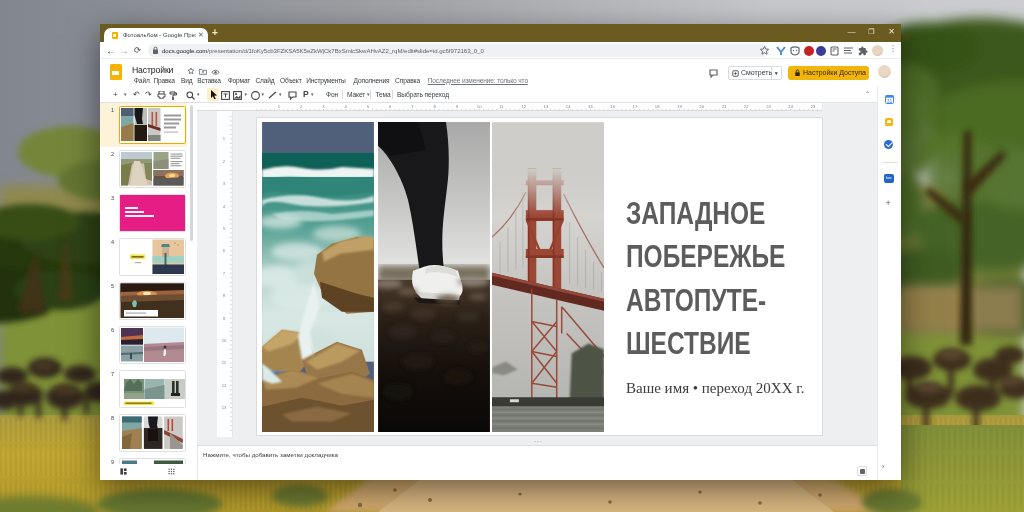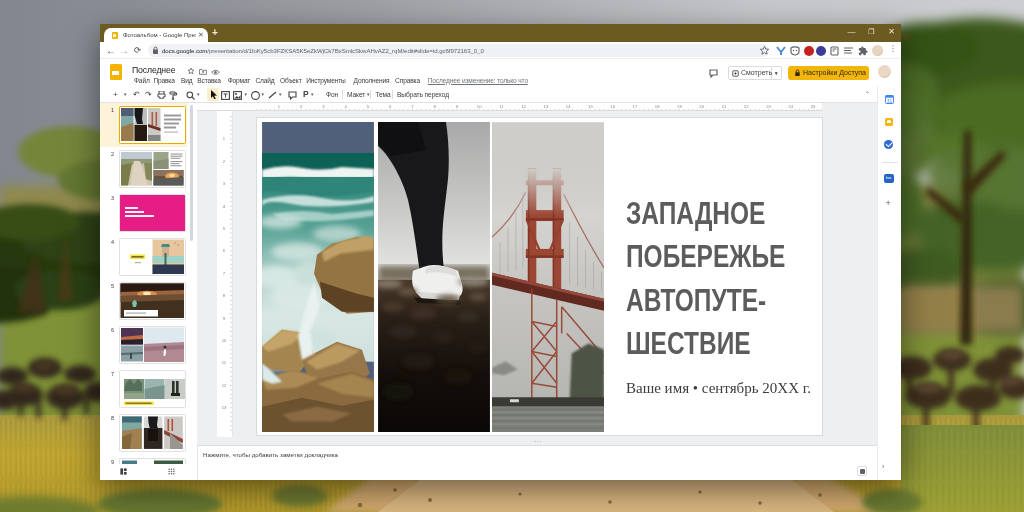--- a/index.html
+++ b/index.html
@@ -218,21 +218,21 @@
         <path d="M0 1h9M0 3.5h7M0 6h8" stroke="#5f6368" stroke-width="1.2"></path>
       </svg>
 <svg class="abs" style="left:758px;top:3.5px;" width="10" height="10" viewBox="0 0 24 24">
         <path d="M20.5 11H19V7a2 2 0 00-2-2h-4V3.5a2.5 2.5 0 00-5 0V5H4a2 2 0 00-2 2v3.8h1.5a2.7 2.7 0 010 5.4H2V20a2 2 0 002 2h3.8v-1.5a2.7 2.7 0 015.4 0V22H17a2 2 0 002-2v-4h1.5a2.5 2.5 0 000-5z" fill="#5f6368"></path>
       </svg>
 <div class="ext" style="left:771.5px;top:3px;width:11px;height:11px;background:radial-gradient(circle at 40% 35%,#e8d5c0 55%,#c9a98c);border-radius:50%;"></div>
 <div class="abs" style="left:789px;top:5px;color:#5f6368;font-size:8px;letter-spacing:0;line-height:4px;width:4px;text-align:center;">⋮</div>
 </div>
 <div id="apphead">
 <div id="slogo"></div>
-<div id="dtitle">Последнее</div>
+<div id="dtitle">Настройки</div>
 <svg class="abs" style="left:87px;top:8px;" width="8" height="8" viewBox="0 0 24 24">
         <path d="M12 3l2.7 5.8 6.3.7-4.7 4.3 1.3 6.2-5.6-3.2-5.6 3.2 1.3-6.2L3 9.5l6.3-.7z" fill="none" stroke="#5f6368" stroke-width="2.4"></path>
       </svg>
 <svg class="abs" style="left:99px;top:9px;" width="8" height="7" viewBox="0 0 10 8">
         <path d="M.5 1.5h3l1 1h5v5h-9z" fill="none" stroke="#5f6368" stroke-width="1"></path>
         <path d="M3.5 4.5h3M5 3v3" stroke="#5f6368" stroke-width="0.9"></path>
       </svg>
 <svg class="abs" style="left:111px;top:9.5px;" width="9" height="6.5" viewBox="0 0 12 8">
         <path d="M1 4 Q6 -1.5 11 4 Q6 9.5 1 4Z" fill="none" stroke="#5f6368" stroke-width="1.1"></path>
         <circle cx="6" cy="4" r="1.6" fill="#5f6368"></circle>
@@ -672,21 +672,21 @@
 <rect x="18" y="278" width="9" height="3" fill="#d8d8d4"></rect>
 <rect x="0" y="285" width="112.5" height="26" fill="#7b7f78"></rect>
 <g stroke="#8e928b" stroke-width="1">
             <path d="M0 291 L112.5 291 M0 297 L112.5 297 M0 303 L112.5 303"></path>
           </g>
 <g stroke="#6b6f68" stroke-width="0.8">
             <path d="M0 288 L112.5 288 M0 294 L112.5 294 M0 300 L112.5 300 M0 307 L112.5 307"></path>
           </g>
 </svg>
 <div id="t1">ЗАПАДНОЕ<br>ПОБЕРЕЖЬЕ<br>АВТОПУТЕ-<br>ШЕСТВИЕ</div>
-<div id="t2">Ваше имя • сентябрь 20ХХ г.</div>
+<div id="t2">Ваше имя • переход 20ХХ г.</div>
 </div>
 </div>
 <div id="notes">
 <div class="abs" style="left:5.6px;top:5.4px;font-size:6.2px;color:#3c4043;">Нажмите, чтобы добавить заметки докладчика</div>
 <div class="abs" style="left:659.5px;top:20px;width:10px;height:10px;border:1px solid #dadce0;border-radius:2px;box-sizing:border-box;">
         <div class="abs" style="left:2px;top:2px;width:5px;height:5px;background:#5f6368;border-radius:1px;"></div>
       </div>
 </div>
 <div id="filmbar">
 <svg class="abs" style="left:20px;top:4px;" width="7" height="7" viewBox="0 0 9 9">

